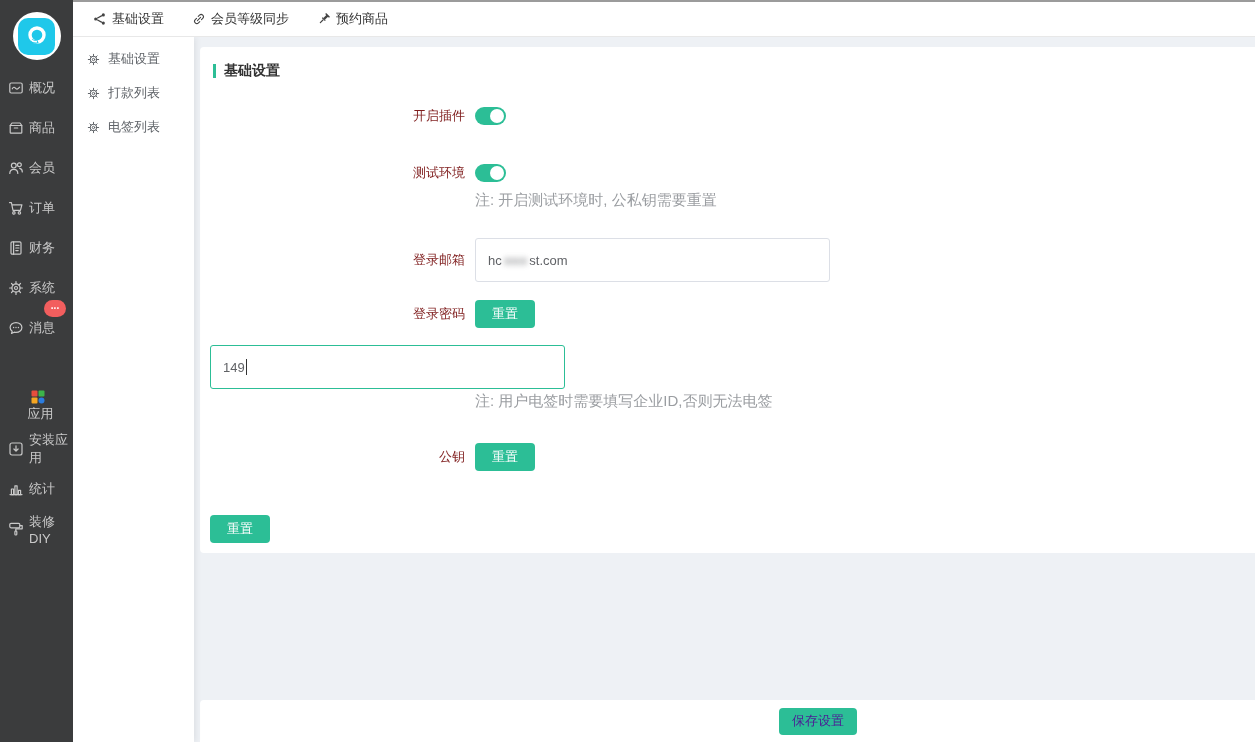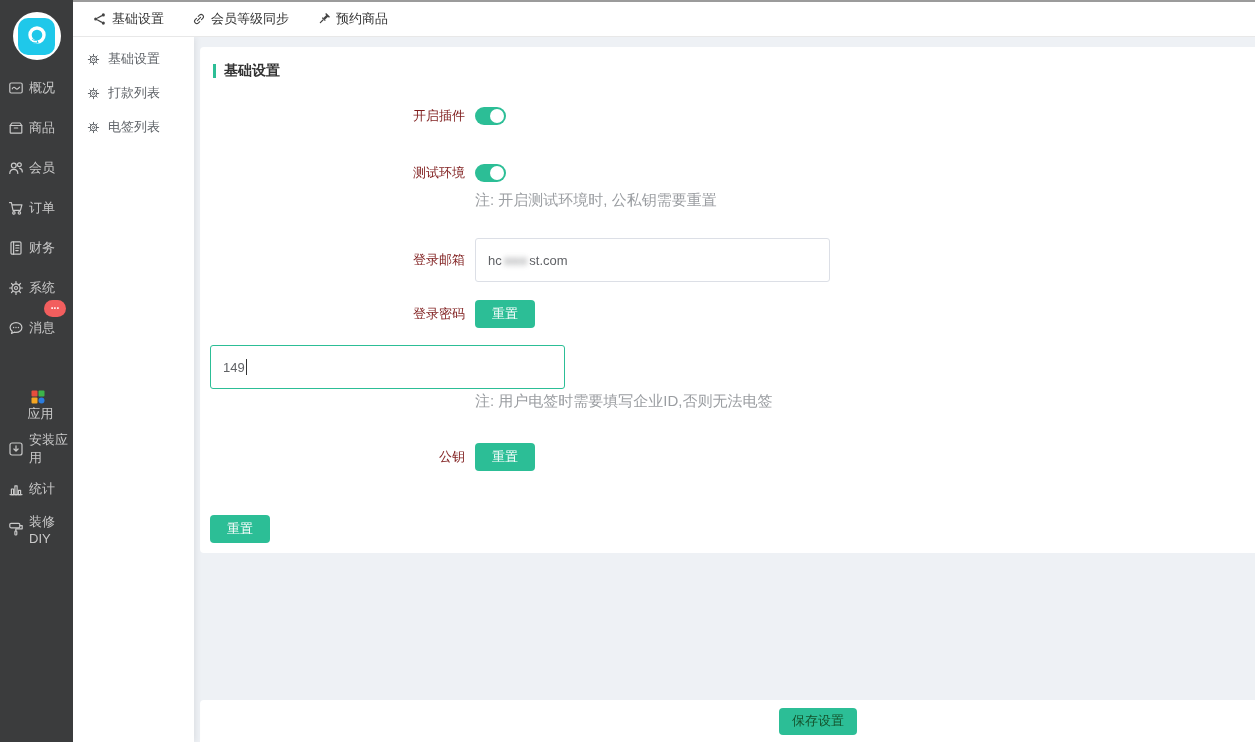--- a/index.html
+++ b/index.html
@@ -74,21 +74,21 @@
           display:flex;align-items:center;padding:0 12px;font-size:13px;color:#606266;cursor:text;}
   .tinput.focused{border-color:var(--accent,#2cbe96);}
   .blurred{filter:blur(3px);opacity:.7;margin:0 2px;}
   .caret{width:1px;height:16px;background:#333;margin-left:1px;}
 
   .reset-btn{height:28px;padding:0 17px;background:var(--accent,#2cbe96);color:#fff;border:none;
              border-radius:4px;font-size:13px;cursor:pointer;font-family:inherit;}
 
   .footer-card{position:absolute;left:6px;right:0;bottom:0;height:42px;background:#fff;
                border-radius:4px 0 0 0;display:flex;align-items:center;}
-  .save-btn{margin-left:579px;width:78px;height:27px;background:var(--accent,#2cbe96);color:#14532d;
+  .save-btn{margin-left:579px;width:78px;height:27px;background:var(--accent,#2cbe96);color:#4c1d95;
             border:none;border-radius:4px;font-size:13px;cursor:pointer;font-family:inherit;}
 </style>
 </head>
 <body>
 
 <div class="app" style="--accent: #2cbe96; --sidebar-bg: #3b3c3d; --badge: #f25e5e; --logo-cyan: #1fc8ea;">
 
   <aside class="sidebar">
     <div class="logo-wrap">
       <div class="logo-circle">

